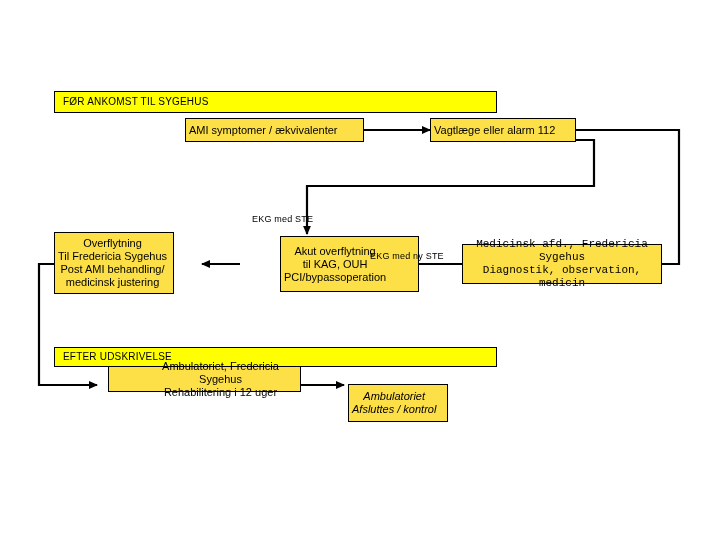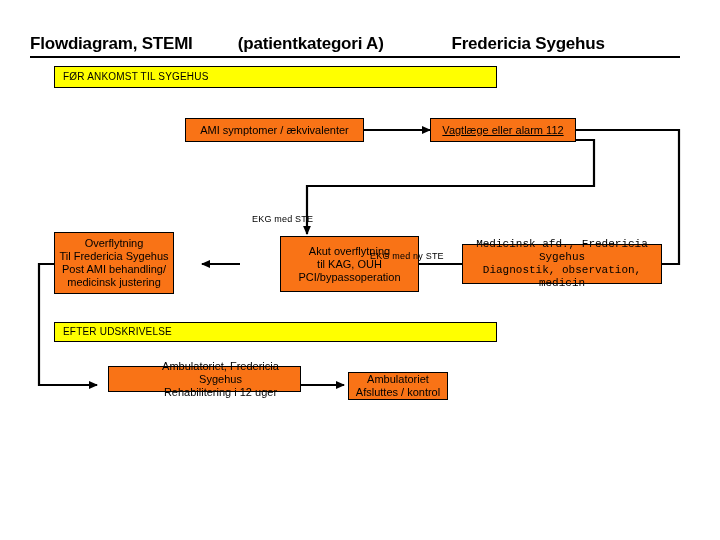--- a/index.html
+++ b/index.html
@@ -11,46 +11,45 @@
     position:absolute;left:30px;top:34px;width:650px;height:22px;
     font-size:17px;font-weight:bold;color:#000;
     border-bottom:2px solid #000;
     white-space:pre;line-height:20px;letter-spacing:-0.2px;
   }
 
   .band{
     position:absolute;background:#ffff00;border:1px solid #000;
     color:#000;font-size:10px;line-height:1;
     display:flex;align-items:center;
-    padding-left:8px;box-sizing:border-box;letter-spacing:0.2px;
+    padding-left:8px;box-sizing:border-box;letter-spacing:0.2px;margin-top:25px;
   }
 
   .node{
-    position:absolute;background:#f97316;border:1px solid #000;
+    position:absolute;background:#fde047;border:1px solid #000;
     box-sizing:border-box;display:flex;align-items:center;
-    justify-content:center;text-align:center;
+    text-align:center;
     font-size:11px;color:#000;line-height:13px;
   }
   .node span{display:block;white-space:pre-line;padding:0 3px;}
 
   .edgelabel{
     position:absolute;font-size:9px;color:#000;background:transparent;
     white-space:nowrap;line-height:10px;letter-spacing:0.2px;
   }
 
   svg.wires{position:absolute;left:0;top:0;width:720px;height:540px;
             pointer-events:none;}
   svg.wires line, svg.wires polyline{stroke:#000;stroke-width:2.2;fill:none;}
 </style>
 </head>
 <body>
 
 <div id="stage">
 
-  <div class="title">Flowdiagram, STEMI          (patientkategori A)               Fredericia Sygehus</div>
 
   <div class="band" style="left:54px;top:66px;width:443px;height:22px;">
     <span>FØR ANKOMST TIL SYGEHUS</span>
   </div>
 
 
   <div class="band" style="left:54px;top:322px;width:443px;height:20px;">
     <span>EFTER UDSKRIVELSE</span>
   </div>
 
@@ -73,21 +72,21 @@
 
     <polyline points="54,264 39,264 39,385 97,385" marker-end="url(#ah)"></polyline>
 
     <line x1="293" y1="385" x2="344" y2="385" marker-end="url(#ah)"></line>
   </svg>
 
   <div class="node" style="left:185px;top:118px;width:179px;height:24px;">
     <span>AMI symptomer / ækvivalenter</span>
   </div>
 
-  <div class="node" style="left:430px;top:118px;width:146px;height:24px;text-decoration:underline;">
+  <div class="node" style="left:430px;top:118px;width:146px;height:24px;">
     <span>Vagtlæge eller alarm 112</span>
   </div>
 
   <div class="node" style="left:54px;top:232px;width:120px;height:62px;">
     <span>Overflytning
 Til Fredericia Sygehus
 Post AMI behandling/
 medicinsk justering</span>
   </div>
 
@@ -100,21 +99,21 @@
   <div class="node" style="left:462px;top:244px;width:200px;height:40px;font-family:Liberation Mono, monospace;">
     <span>Medicinsk afd., Fredericia Sygehus
 Diagnostik, observation, medicin</span>
   </div>
 
   <div class="node" style="left:108px;top:366px;width:193px;height:26px;padding-left:32px;">
     <span>Ambulatoriet, Fredericia Sygehus
 Rehabilitering i 12 uger</span>
   </div>
 
-  <div class="node" style="left:348px;top:372px;width:100px;height:28px;">
+  <div class="node" style="left:348px;top:384px;width:100px;height:38px;font-style:italic;">
     <span>Ambulatoriet
 Afsluttes / kontrol</span>
   </div>
 
   <div class="edgelabel" style="left:252px;top:214px;text-align:center;">EKG med STE</div>
 
   <div class="edgelabel" style="left:370px;top:251px;">EKG med ny STE</div>
 
 </div>
 

